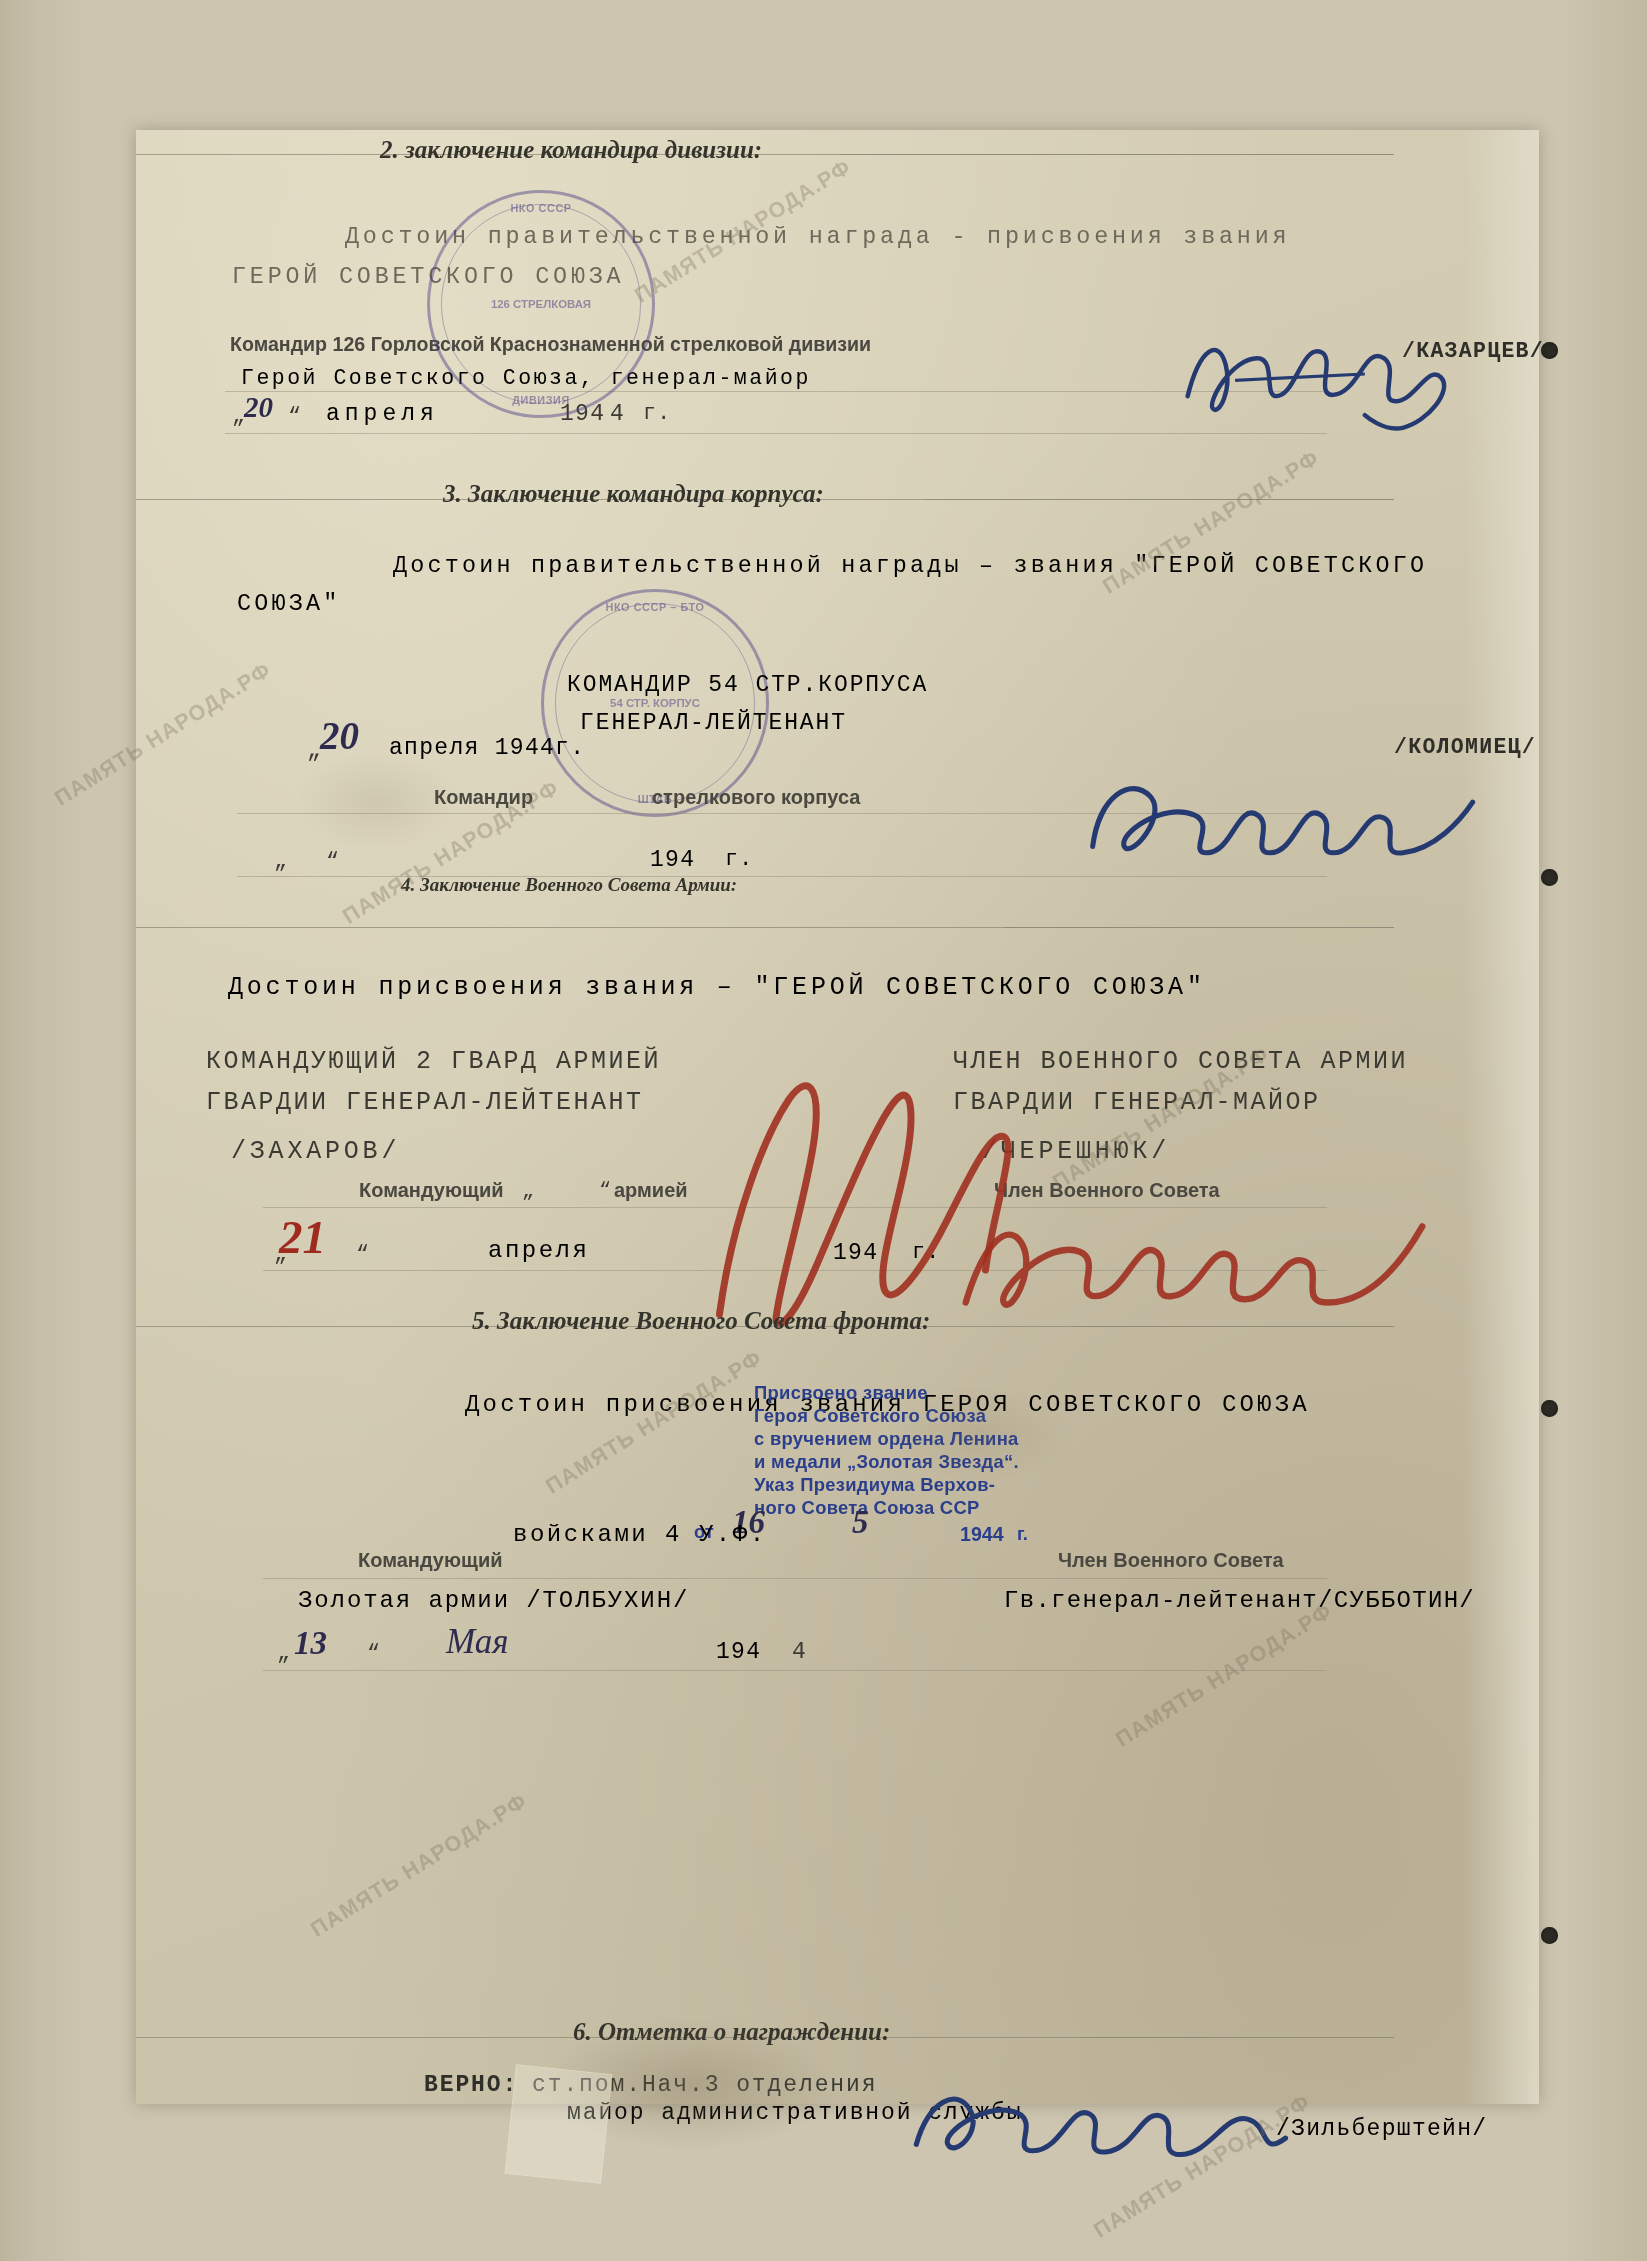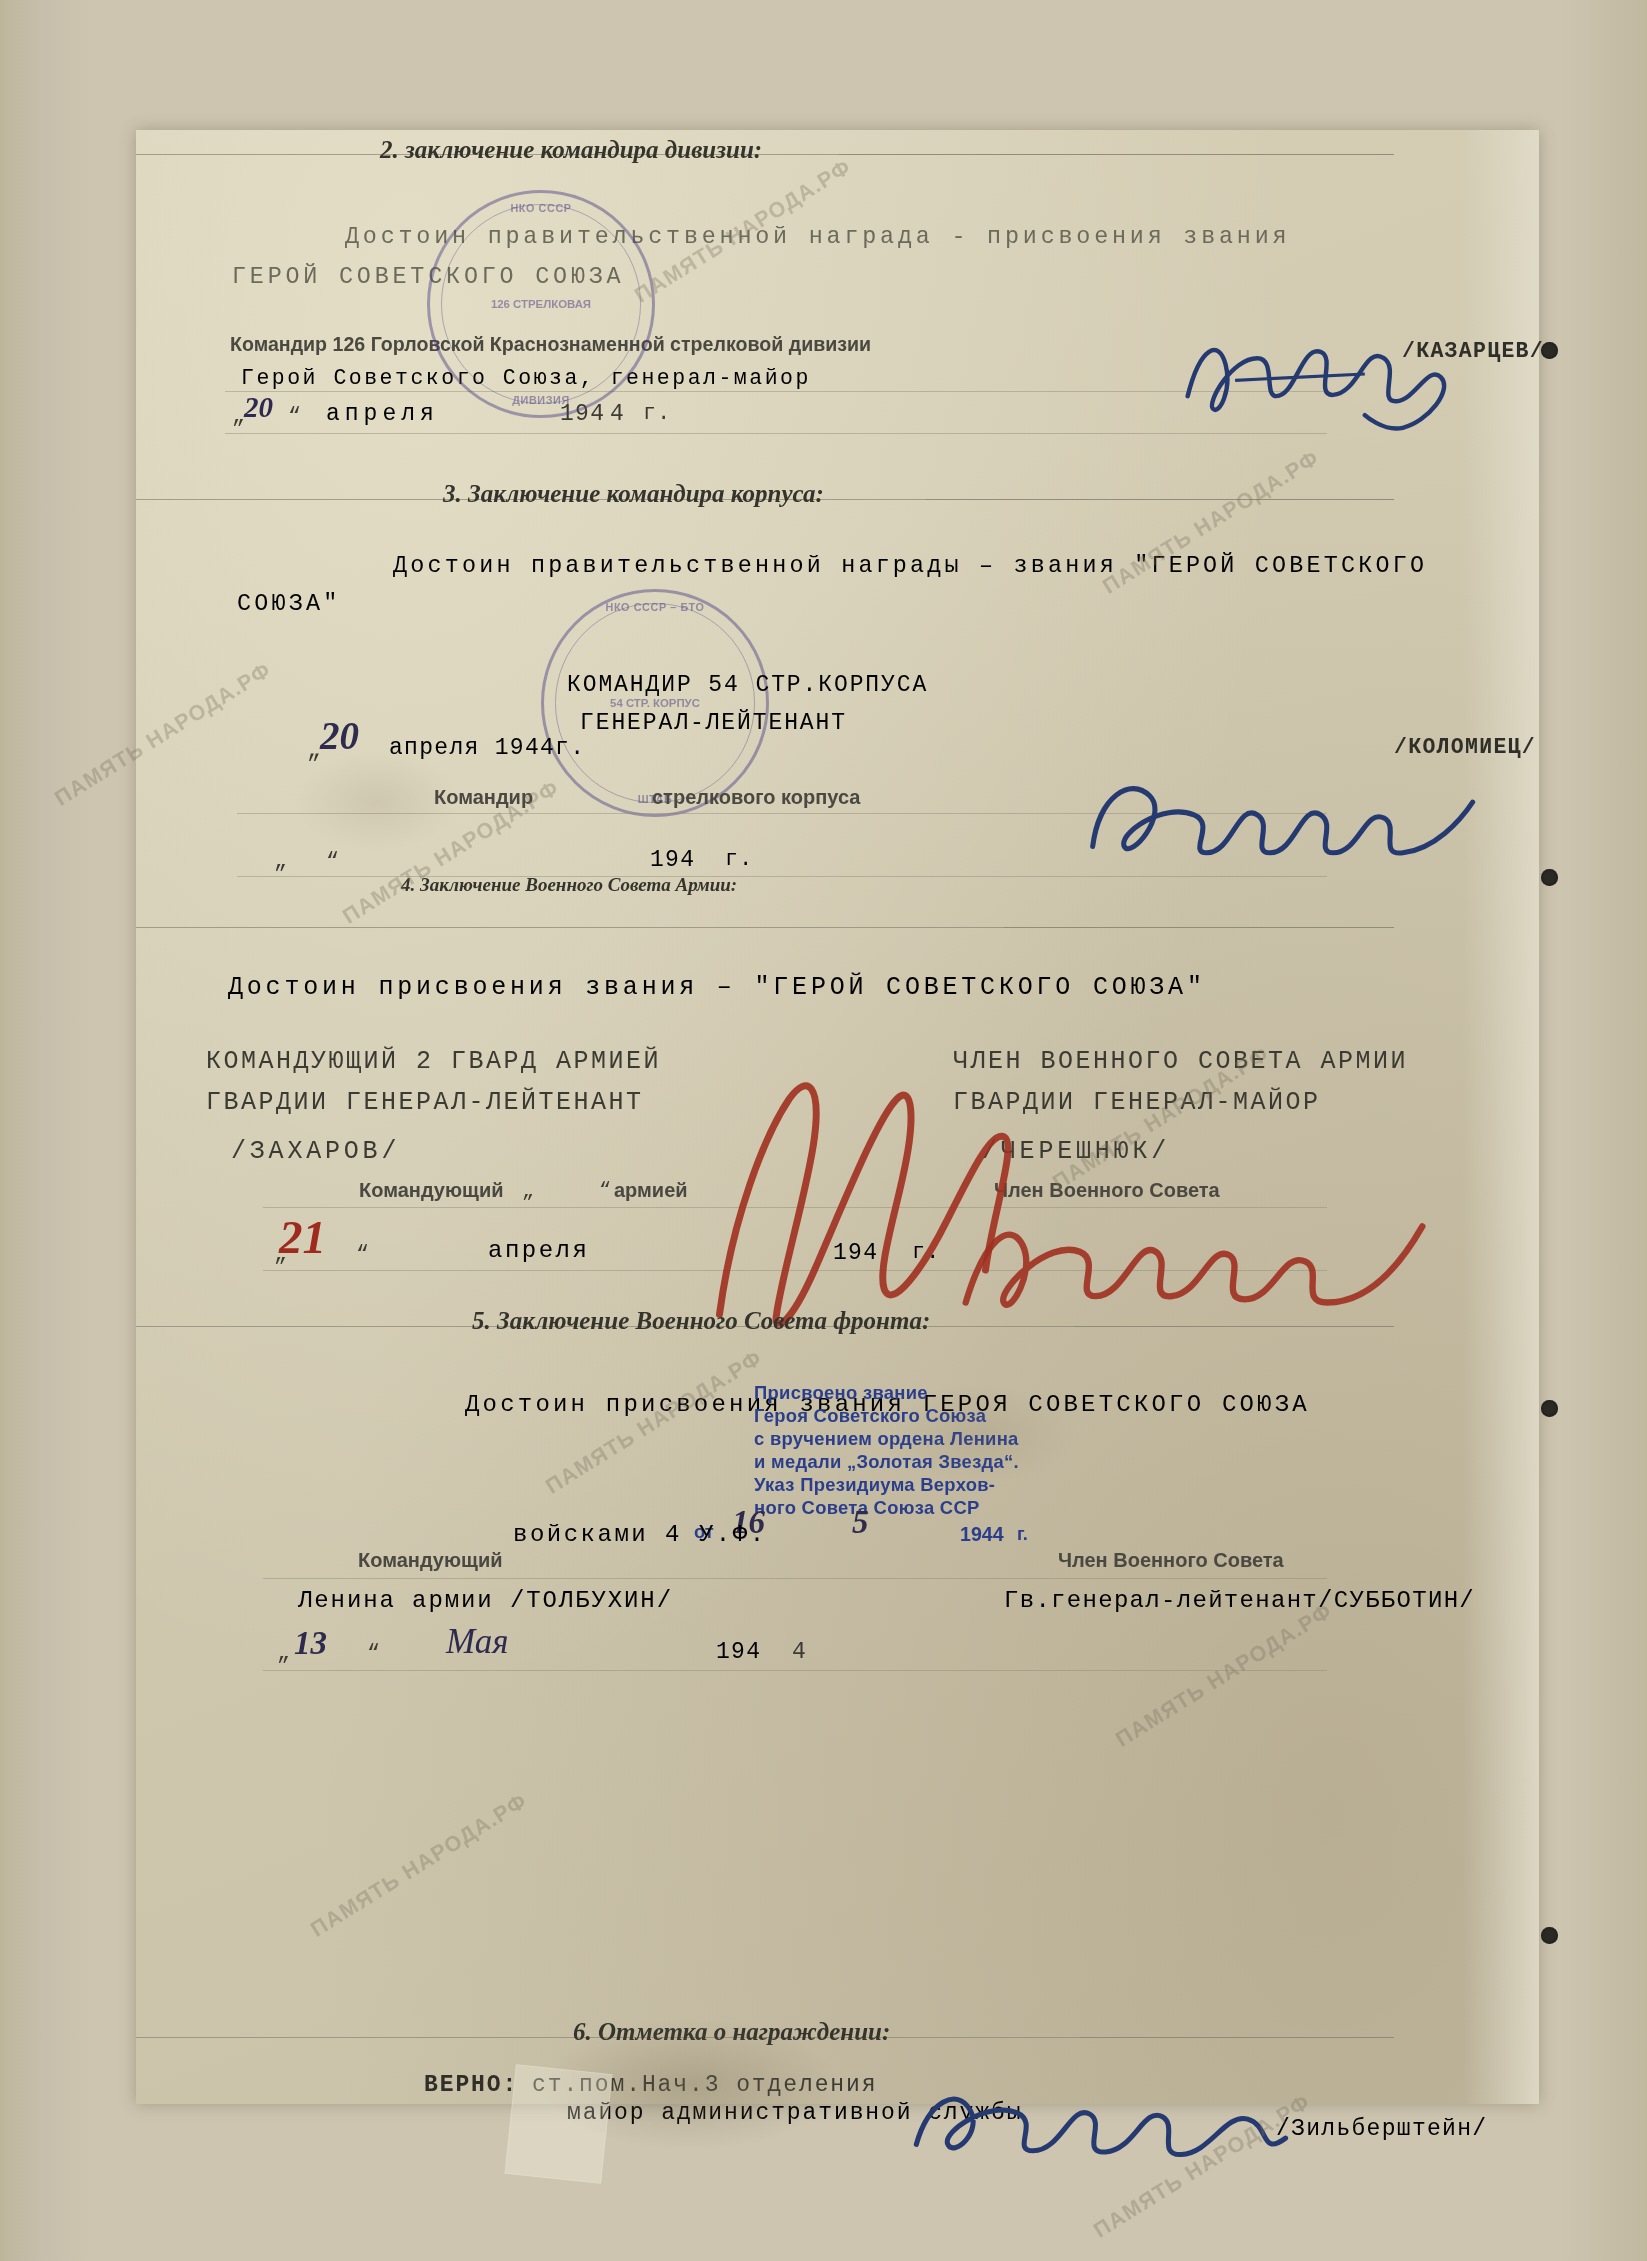--- a/index.html
+++ b/index.html
@@ -282,21 +282,21 @@
     <div class="hand ink" style="left:716px;top:1374px;font-size:33px;font-weight:bold;">5</div>
     <div class="stamp-line" style="left:824px;top:1393px;font-size:19.6px;">1944</div>
     <div class="stamp-line" style="left:881px;top:1393px;font-size:18.4px;">г.</div>
 
     <div class="typed faded2" style="left:377px;top:1391px;font-size:24px;letter-spacing:2.5px;">войсками 4 У.Ф.</div>
 
     <div class="plabel" style="left:222px;top:1419px;font-size:20px;">Командующий</div>
     <div class="plabel" style="left:922px;top:1419px;font-size:20px;">Член Военного Совета</div>
     <div class="rule light" style="left:127px;top:1448px;width:1064px;"></div>
 
-    <div class="typed faded2" style="left:162px;top:1457px;font-size:24px;letter-spacing:1.9px;">Ленина армии /ТОЛБУХИН/</div>
+    <div class="typed faded2" style="left:162px;top:1457px;font-size:24px;letter-spacing:1.9px;">Золотая армии /ТОЛБУХИН/</div>
     <div class="typed faded2" style="left:868px;top:1457px;font-size:24px;letter-spacing:1.3px;">Гв.генерал-лейтенант/СУББОТИН/</div>
 
     <div class="typed" style="left:141px;top:1511px;font-size:21.5px;">„</div>
     <div class="hand ink" style="left:158px;top:1495px;font-size:33px;font-weight:bold;text-align:right;">13</div>
     <div class="typed" style="left:231px;top:1511px;font-size:21.5px;">“</div>
     <div class="hand ink" style="left:310px;top:1492px;font-size:35px;">Мая</div>
     <div class="typed faded2" style="left:580px;top:1509px;font-size:23px;">194</div>
     <div class="typed" style="left:656px;top:1509px;font-size:23px;">4</div>
     <div class="rule light" style="left:127px;top:1540px;width:1064px;"></div>
 

